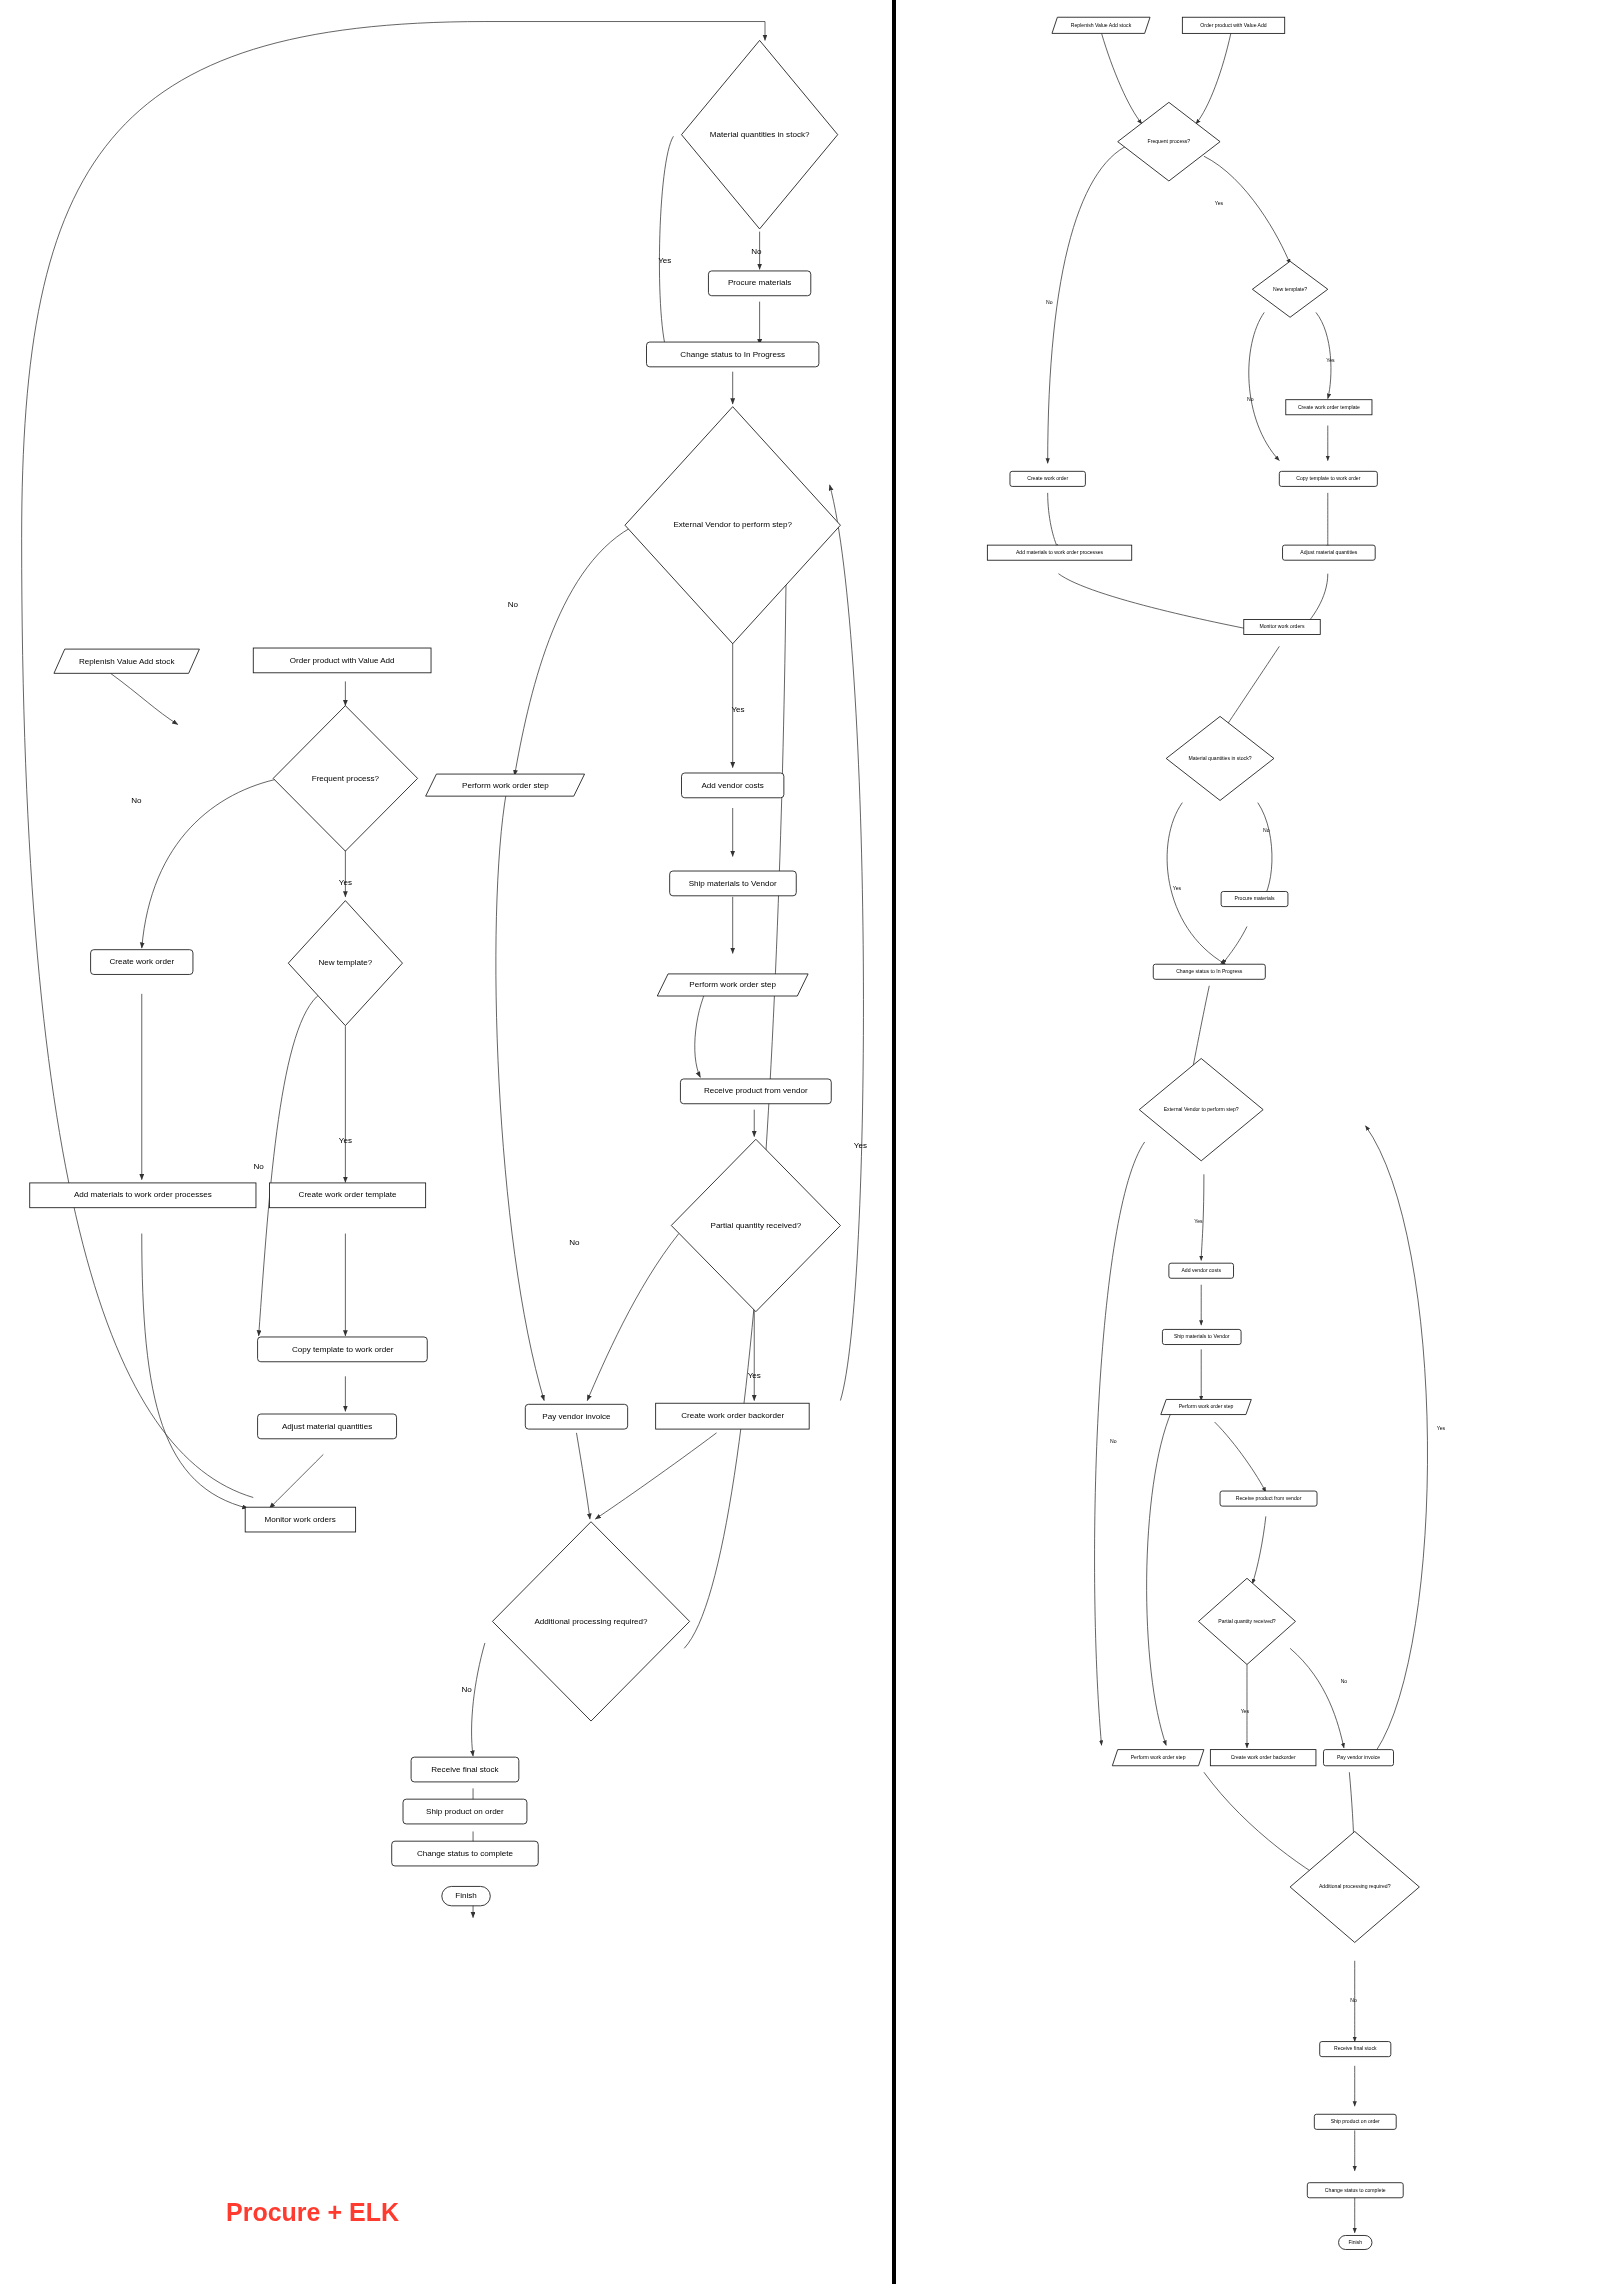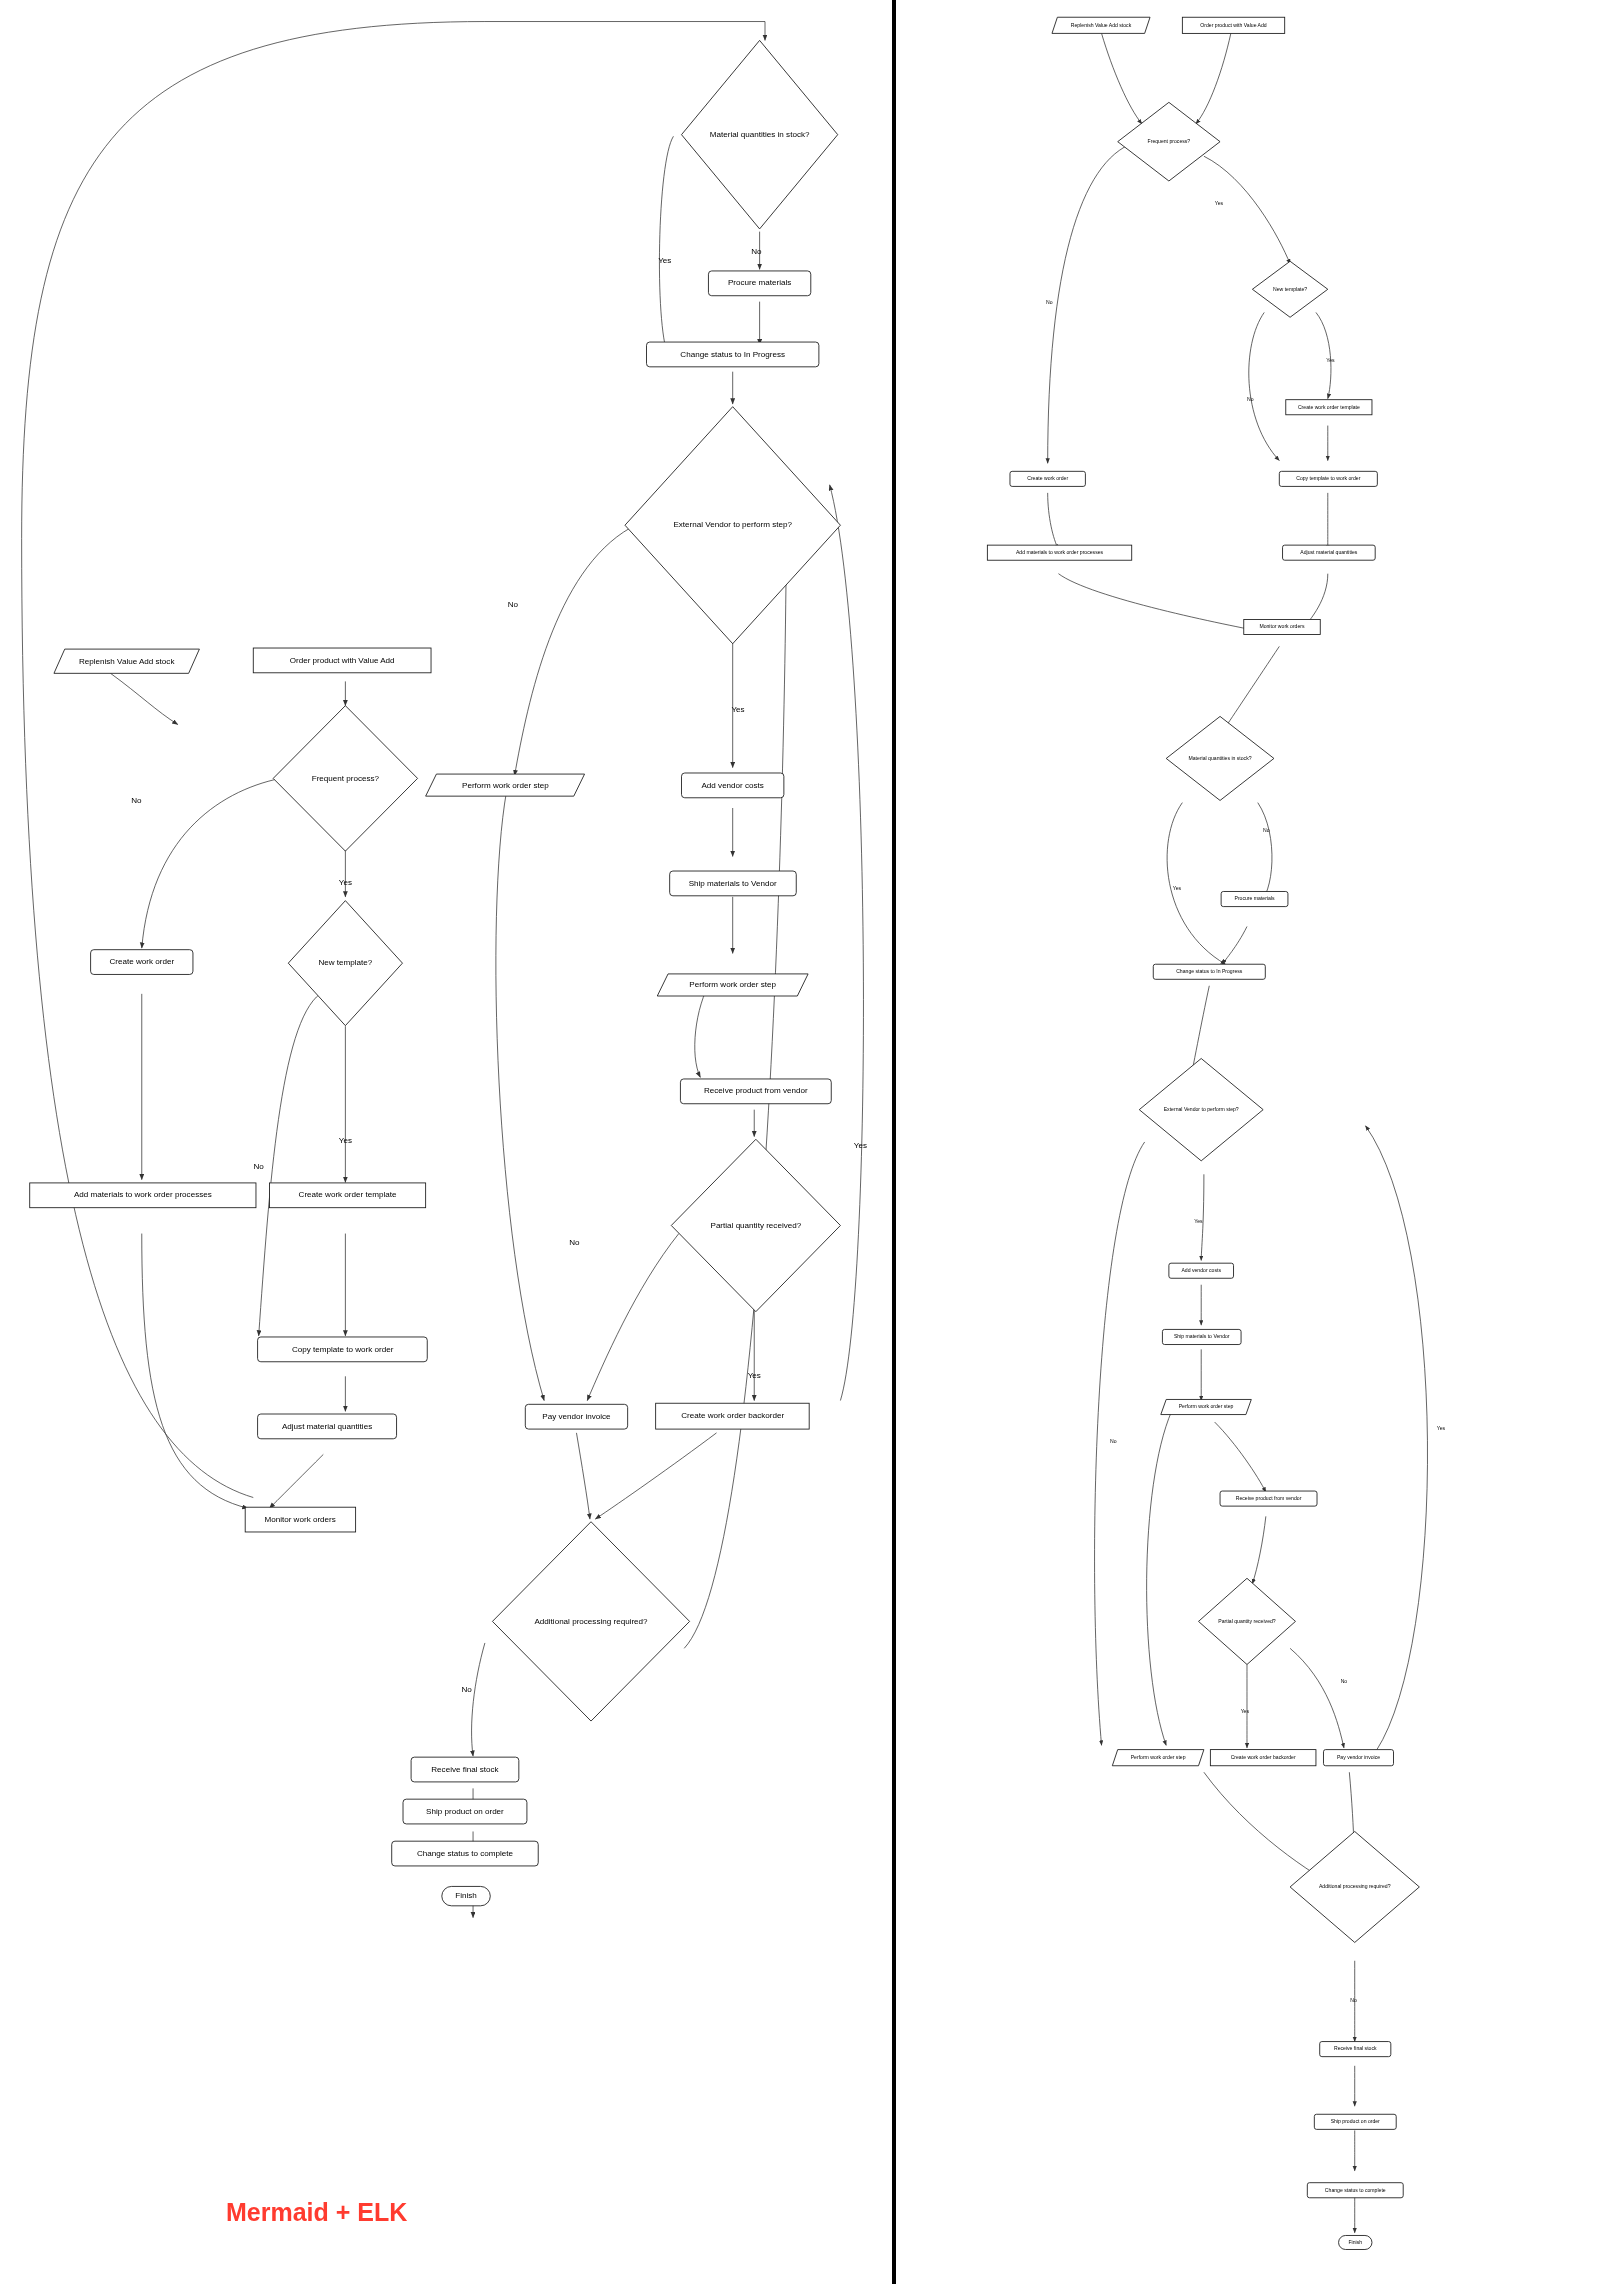--- a/index.html
+++ b/index.html
@@ -302,21 +302,21 @@
         <rect class="node-shape" x="727" y="3418" width="272" height="46" rx="6"></rect>
         <text class="node-label" x="863" y="3441">Change status to complete</text>
       </g>
 
       <g>
         <rect class="node-shape" x="820" y="3502" width="90" height="36" rx="18"></rect>
         <text class="node-label" x="865" y="3520">Finish</text>
       </g>
     </svg>
 
-    <div class="caption" id="caption-left">Mermaid + ELK</div>
+    <div class="caption" id="caption-left">Procure + ELK</div>
   </div>
 
   <div class="panel" id="panel-right">
     <svg class="flow" id="svg-right" width="718" height="2187" viewBox="0 0 1332 4060">
       <defs>
         <marker id="arrowR" markerWidth="8" markerHeight="8" refX="6.5" refY="2.8" orient="auto">
           <path d="M0,0 L7,2.8 L0,5.6 z" fill="#333333"></path>
         </marker>
       </defs>
 

